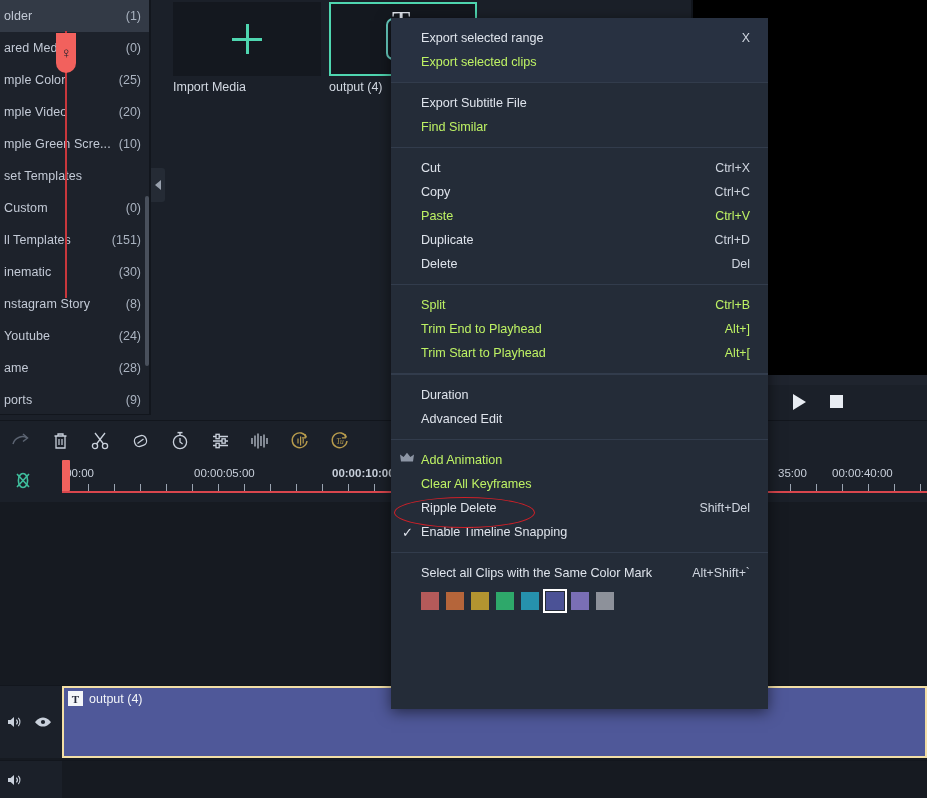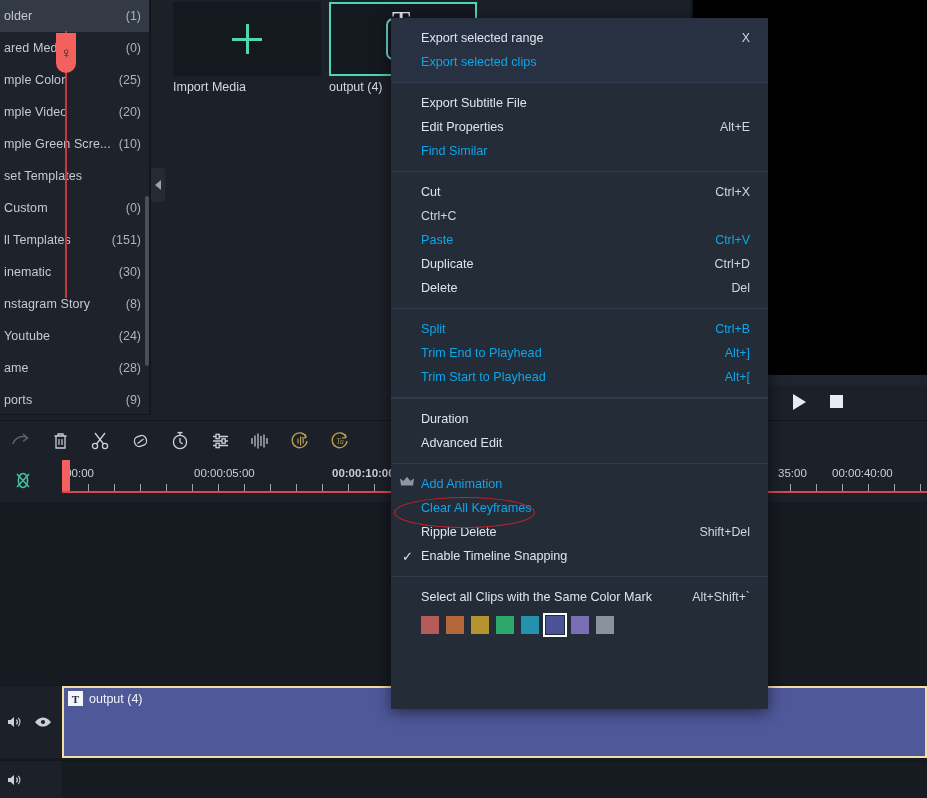--- a/index.html
+++ b/index.html
@@ -181,21 +181,21 @@
     background: #242c38; box-shadow: 0 3px 14px rgba(0,0,0,.55);
     font-size: 12.6px; color: #dfe4ec; z-index: 50;
   }
   .ctx-sec-a { background: #283141; }
   .mi {
     position: relative; height: 24px; display: flex; align-items: center;
     padding-left: 30px; padding-right: 18px; cursor: default;
   }
   .mi .mlabel { flex: 1; white-space: nowrap; }
   .mi .mkey { color: #cfd5df; white-space: nowrap; font-size: 12.4px; }
-  .mi.dis .mlabel, .mi.dis .mkey { color: #0ea5e9; }
+  .mi.dis .mlabel, .mi.dis .mkey { color: #bef264; }
   .mi-check {
     position: absolute; left: 11px; color: #dfe4ec; font-size: 13px;
   }
   .mi-crown { position: absolute; left: 9px; top: 4px; }
   .ctx-sep { height: 1px; background: #323c4c; margin: 0; }
   .ctx-pad-t { height: 8px; }
   .ctx-pad-b { height: 8px; }
   .swatches { display: flex; gap: 7px; padding: 7px 0 0 30px; }
   .sw { width: 18px; height: 18px; }
   .sw.sel { outline: 2px solid #ffffff; outline-offset: 1px; }
@@ -491,38 +491,35 @@
           </div>
           <div class="ctx-pad-b"></div>
         </div>
         <div class="ctx-sep"></div>
         <div>
           <div class="ctx-pad-t"></div>
           <div class="mi">
             <span class="mlabel">Export Subtitle File</span>
             <span class="mkey"></span>
           </div>
-          <div class="mi">
-            <span class="mlabel">Edit Properties</span>
-            <span class="mkey">Alt+E</span>
-          </div>
           <div class="mi dis">
             <span class="mlabel">Find Similar</span>
             <span class="mkey"></span>
           </div>
           <div class="ctx-pad-b"></div>
         </div>
         <div class="ctx-sep"></div>
         <div>
           <div class="ctx-pad-t"></div>
           <div class="mi">
             <span class="mlabel">Cut</span>
             <span class="mkey">Ctrl+X</span>
           </div>
           <div class="mi">
+            <span class="mlabel">Copy</span>
             <span class="mkey">Ctrl+C</span>
           </div>
           <div class="mi dis">
             <span class="mlabel">Paste</span>
             <span class="mkey">Ctrl+V</span>
           </div>
           <div class="mi">
             <span class="mlabel">Duplicate</span>
             <span class="mkey">Ctrl+D</span>
           </div>

